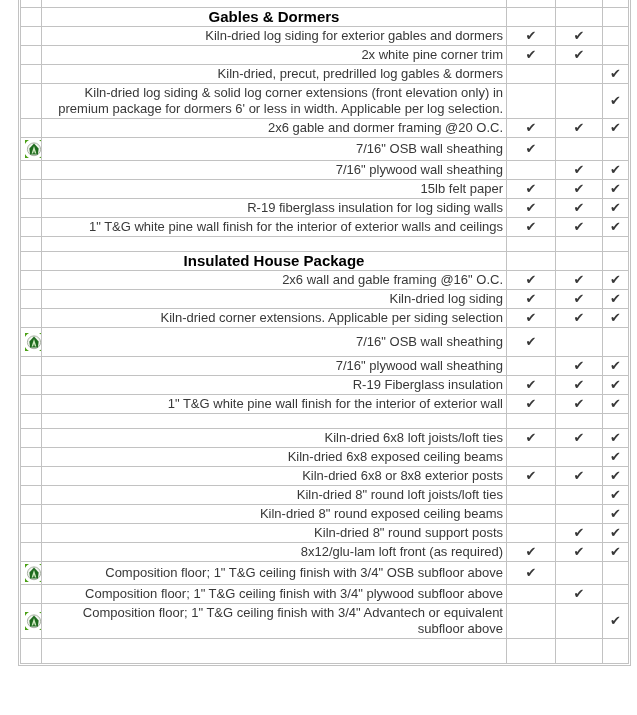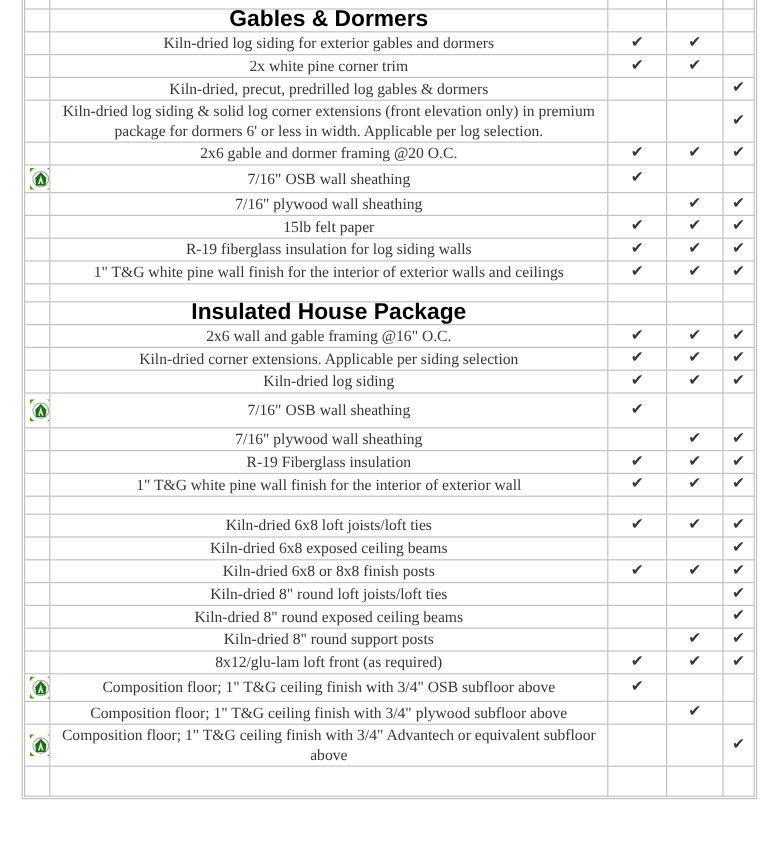--- a/index.html
+++ b/index.html
@@ -35,33 +35,33 @@
     vertical-align: middle;
     overflow: hidden;
   }
   tr.top-partial td    { height: 15px; }
   tr.spacer-row td     { height: 12px; }
   tr.bottom-partial td { height: 22px; }
   tr.section-header-row td.title-cell {
     font-weight: bold;
     color: #000000;
     text-align: center;
-    font-size: 19px;
+    font-size: 15px;
   }
   td.icon-cell { text-align: center; padding: 1px 0; }
   td.icon-cell svg { display: block; margin: 0 auto; }
   td.check-cell {
     text-align: center;
     font-size: 17px;
     font-weight: bold;
     color: #141414;
     padding: 0;
     font-family: "DejaVu Sans", sans-serif;
   }
-  td.feature-label-cell { text-align: center; font-family: Liberation Serif, serif; }
+  td.feature-label-cell { text-align: right; }
   tr.tall-row td { height: 26px; }
 </style>
 </head>
 <body>
 
 <div class="table-wrap">
   <table class="features">
     <colgroup>
       <col style="width:21px">
       <col>
@@ -184,28 +184,28 @@
         </tr>
         <tr class="feature-row">
           <td class="icon-cell"></td>
           <td class="feature-label-cell">2x6 wall and gable framing @16" O.C.</td>
           <td class="check-cell"><span>✔</span></td>
           <td class="check-cell"><span>✔</span></td>
           <td class="check-cell"><span>✔</span></td>
         </tr>
         <tr class="feature-row">
           <td class="icon-cell"></td>
+          <td class="feature-label-cell">Kiln-dried log siding</td>
+          <td class="check-cell"><span>✔</span></td>
+          <td class="check-cell"><span>✔</span></td>
+          <td class="check-cell"><span>✔</span></td>
+        </tr>
+        <tr class="feature-row">
+          <td class="icon-cell"></td>
           <td class="feature-label-cell">Kiln-dried corner extensions. Applicable per siding selection</td>
-          <td class="check-cell"><span>✔</span></td>
-          <td class="check-cell"><span>✔</span></td>
-          <td class="check-cell"><span>✔</span></td>
-        </tr>
-        <tr class="feature-row">
-          <td class="icon-cell"></td>
-          <td class="feature-label-cell">Kiln-dried log siding</td>
           <td class="check-cell"><span>✔</span></td>
           <td class="check-cell"><span>✔</span></td>
           <td class="check-cell"><span>✔</span></td>
         </tr>
         <tr class="feature-row tall-row">
           <td class="icon-cell">
             <svg width="20" height="20" viewBox="0 0 20 20" xmlns="http://www.w3.org/2000/svg">
 
     <path d="M1 5 L1 1 L5 1 L3.2 2.2 L2.2 3.2 Z" fill="#4aa015"></path>
     <path d="M19 5 L19 1 L15 1 L16.8 2.2 L17.8 3.2 Z" fill="#4aa015"></path>
@@ -261,21 +261,21 @@
         </tr>
         <tr class="feature-row">
           <td class="icon-cell"></td>
           <td class="feature-label-cell">Kiln-dried 6x8 exposed ceiling beams</td>
           <td class="check-cell"></td>
           <td class="check-cell"></td>
           <td class="check-cell"><span>✔</span></td>
         </tr>
         <tr class="feature-row">
           <td class="icon-cell"></td>
-          <td class="feature-label-cell">Kiln-dried 6x8 or 8x8 finish posts</td>
+          <td class="feature-label-cell">Kiln-dried 6x8 or 8x8 exterior posts</td>
           <td class="check-cell"><span>✔</span></td>
           <td class="check-cell"><span>✔</span></td>
           <td class="check-cell"><span>✔</span></td>
         </tr>
         <tr class="feature-row">
           <td class="icon-cell"></td>
           <td class="feature-label-cell">Kiln-dried 8" round loft joists/loft ties</td>
           <td class="check-cell"></td>
           <td class="check-cell"></td>
           <td class="check-cell"><span>✔</span></td>

